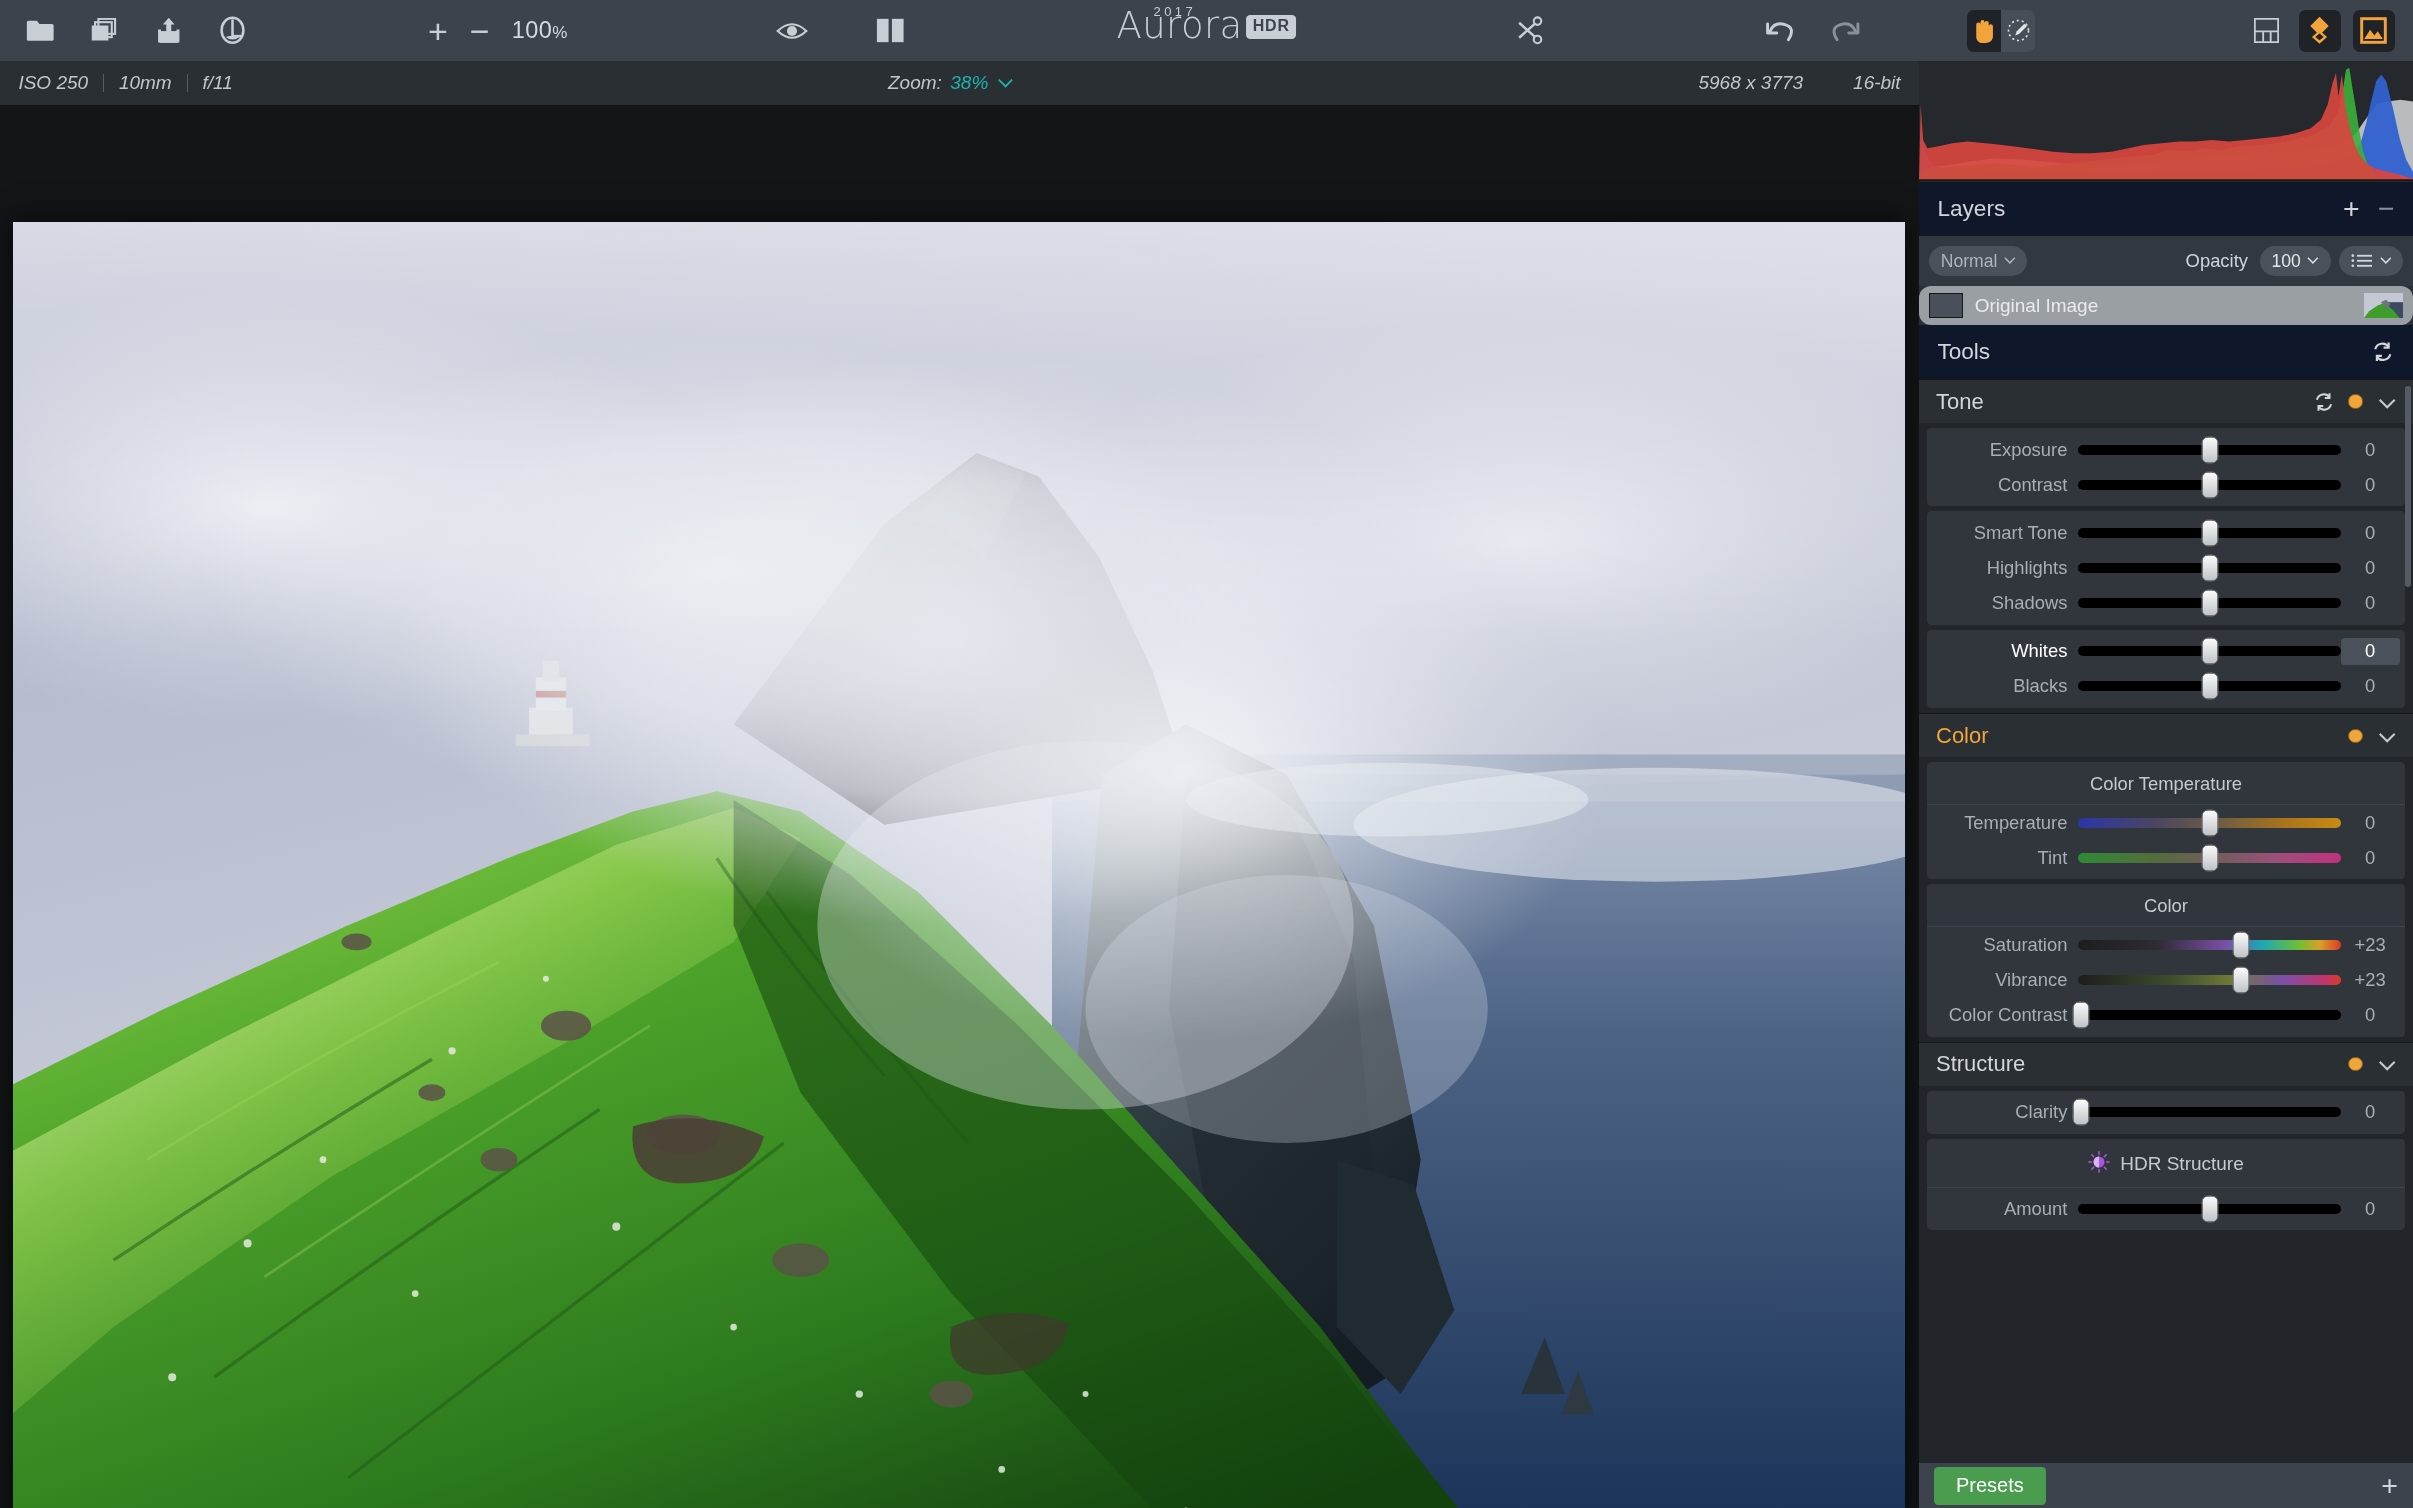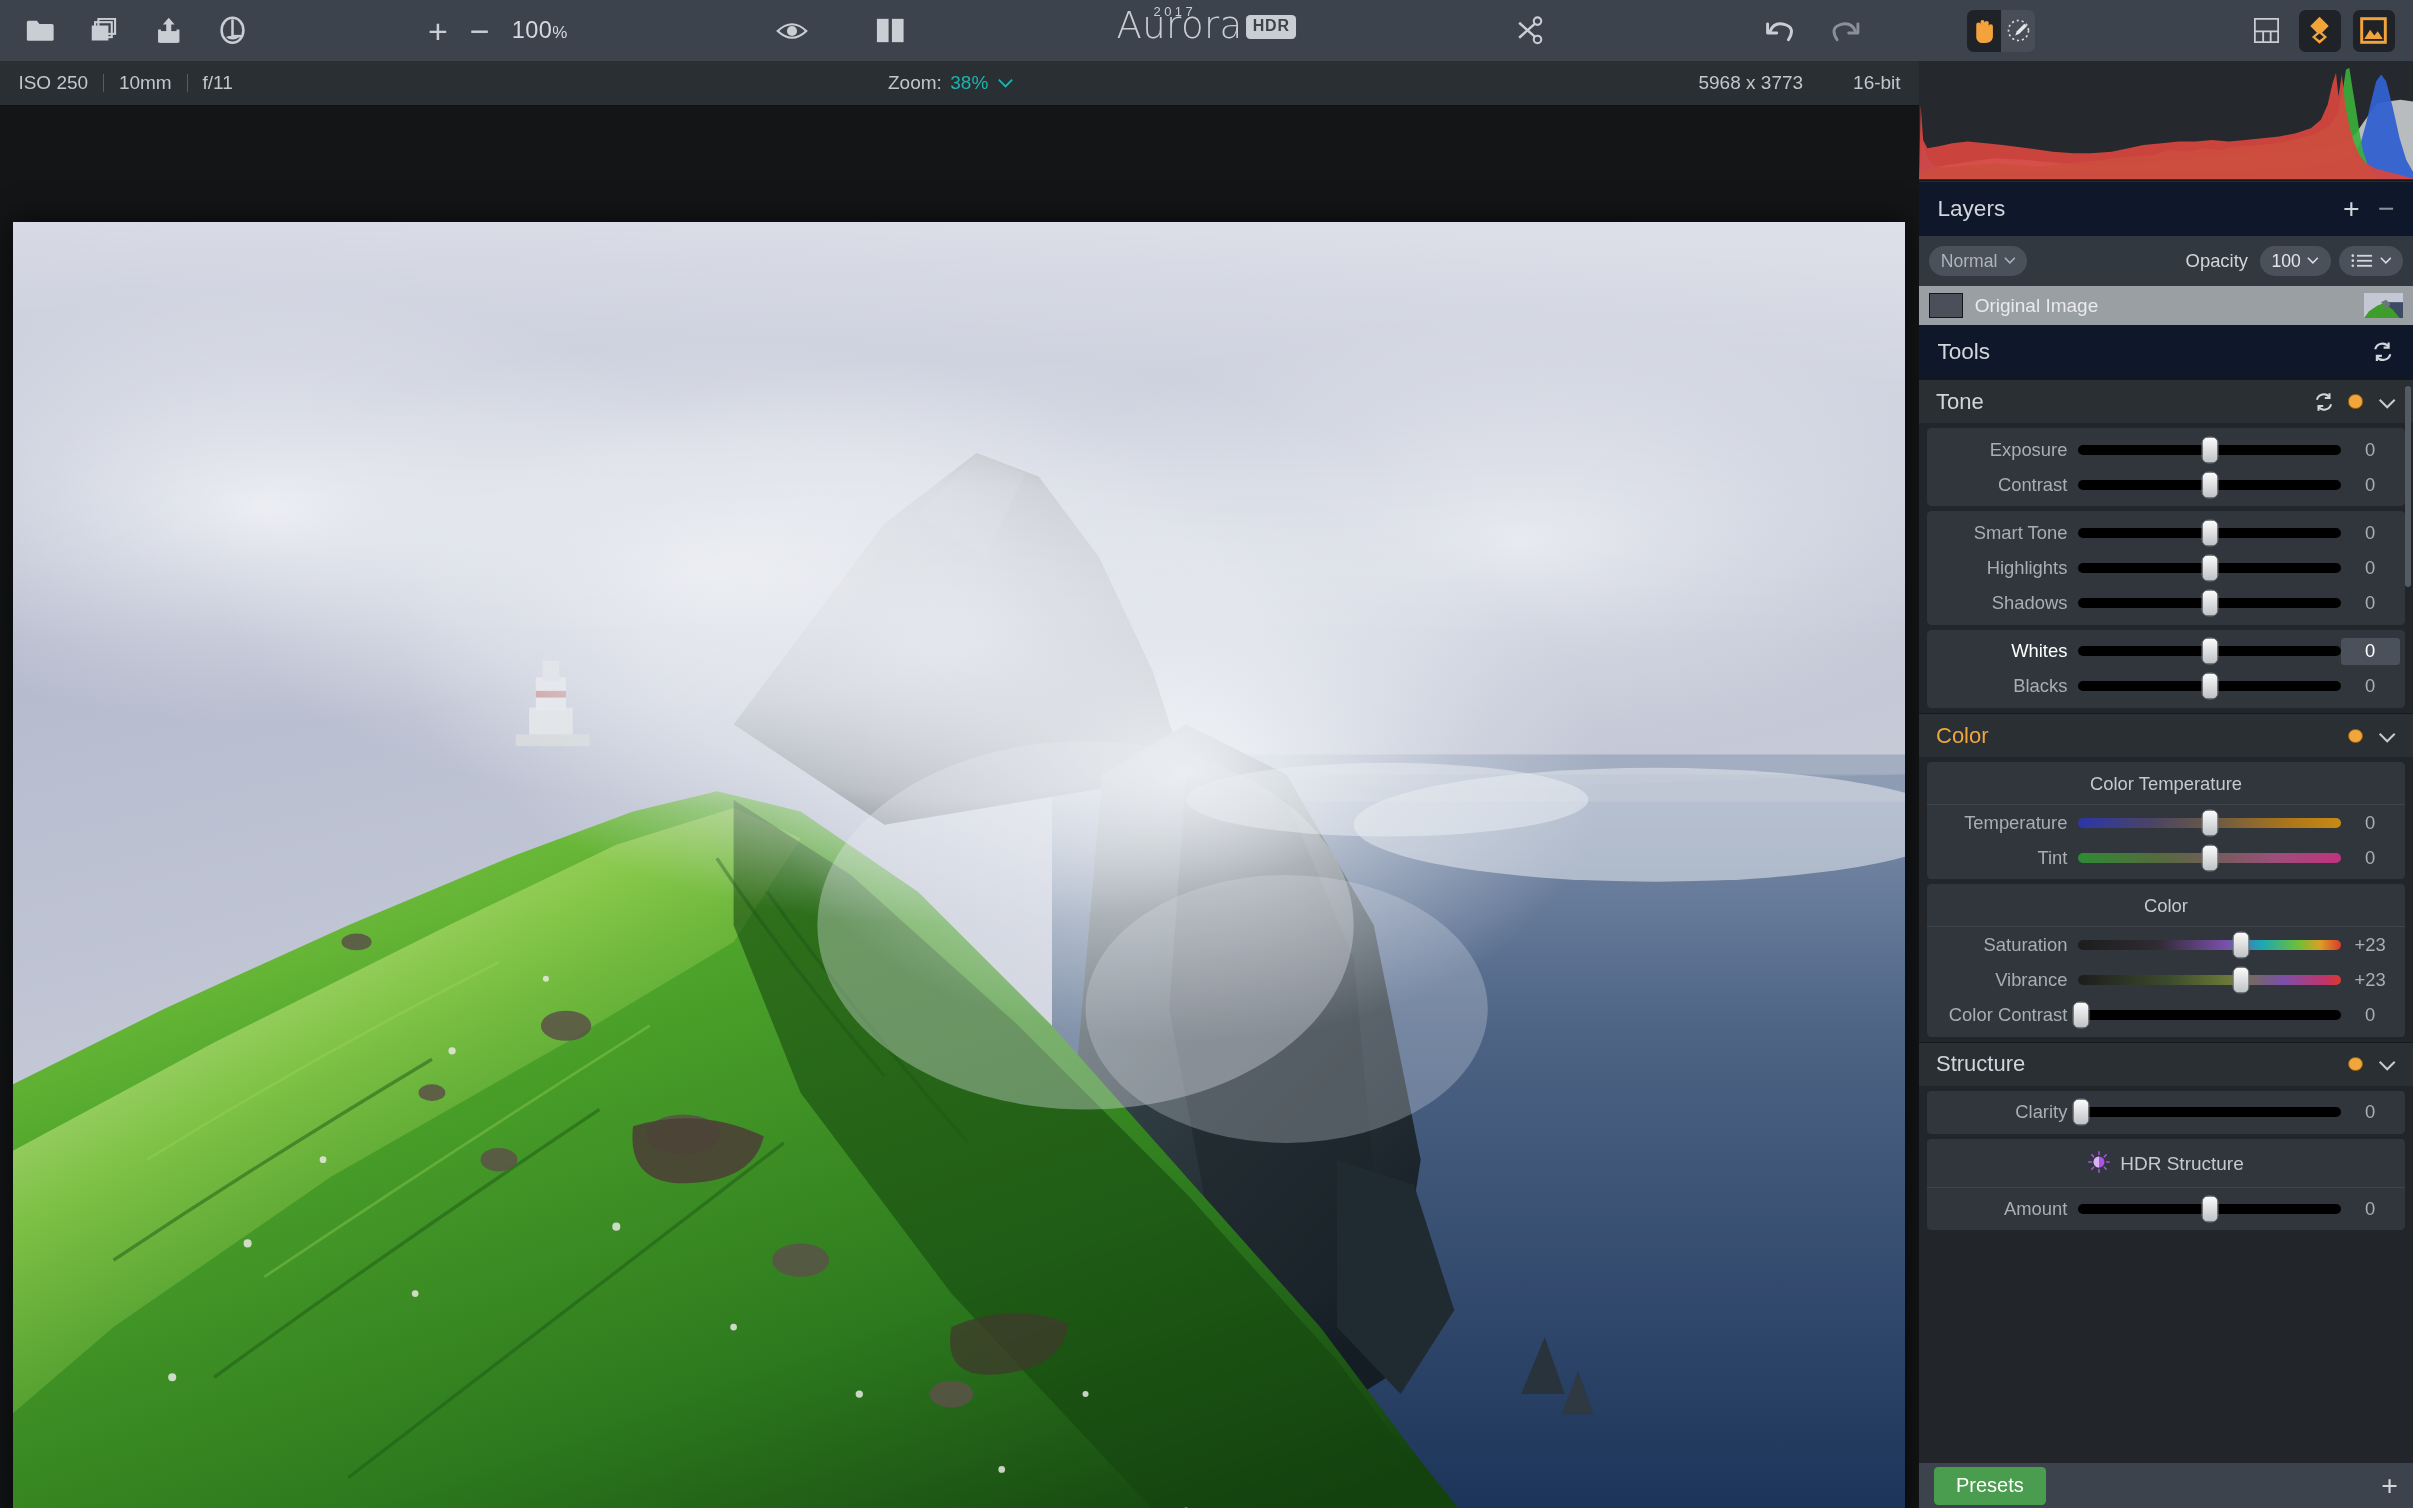--- a/index.html
+++ b/index.html
@@ -50,21 +50,21 @@
   .tp-b { background: #474e57; }
   .viewbtns { display: flex; align-items: center; gap: 11.7px; padding-right: 18.4px; }
   .vbtn { width: 42px; height: 42px; display: flex; align-items: center;
      justify-content: center; border-radius: 6.7px; cursor: pointer; }
   .vbtn.dark { background: #1f2226; }
 
   
   .infobar {
     position: absolute; left: 0; top: 61px; width: 1919px; height: 44px;
     background: #2a2f34; display: flex; align-items: center;
-    color: #c2c7cc; font-size: 19px;
+    color: #c2c7cc; font-size: 19px; font-style: italic;
   }
   .meta { display: flex; align-items: center; padding-left: 18.4px; gap: 15px; }
   .meta .sep { width: 0.8px; height: 18.4px; background: #565c63; display:inline-block; }
   .zoomblk { position: absolute; left: 888px; display: flex; align-items: center; gap: 8.4px; }
   .zoomblk .val { color: #1fb3ad; }
   .dims { position: absolute; right: 18.4px; display: flex; align-items: center; gap: 25px; }
 
   
   .canvas {
     position: absolute; left: 0; top: 106px; width: 1919px; height: 1403px;
@@ -101,21 +101,21 @@
     background: #4a515a; border-radius: 15px; height: 30px; display: flex;
     align-items: center; padding: 0 11.7px; gap: 6.7px; color: #aeb4ba; font-size: 17.6px;
     cursor: pointer;
   }
   .pill.val { color: #e4e7ea; }
   .lb-sp { flex: 1; }
   .opac-lbl { color: #d2d6da; font-size: 18.4px; margin-right: 3.4px; }
 
   .layerrow {
     height: 39px; background: #9a9fa4; display: flex; align-items: center;
-    padding: 12px 10px; gap: 11.7px;
+    padding: 12px 10px; gap: 11.7px; border-radius: 12px;
   }
   .lyr-thumb { width: 34px; height: 25px; background: #4a5059; border: 1.7px solid #15181b; }
   .lyr-name { flex: 1; color: #e8eaec; font-size: 19px; }
   .lyr-prev { width: 39px; height: 25px; overflow: hidden; }
 
   .tools-scroll { height: 1102px; overflow: hidden; position: relative;
      background: #22262a; }
 
   .sect-head {
     height: 44px; background: #2a2f34; display: flex; align-items: center;

